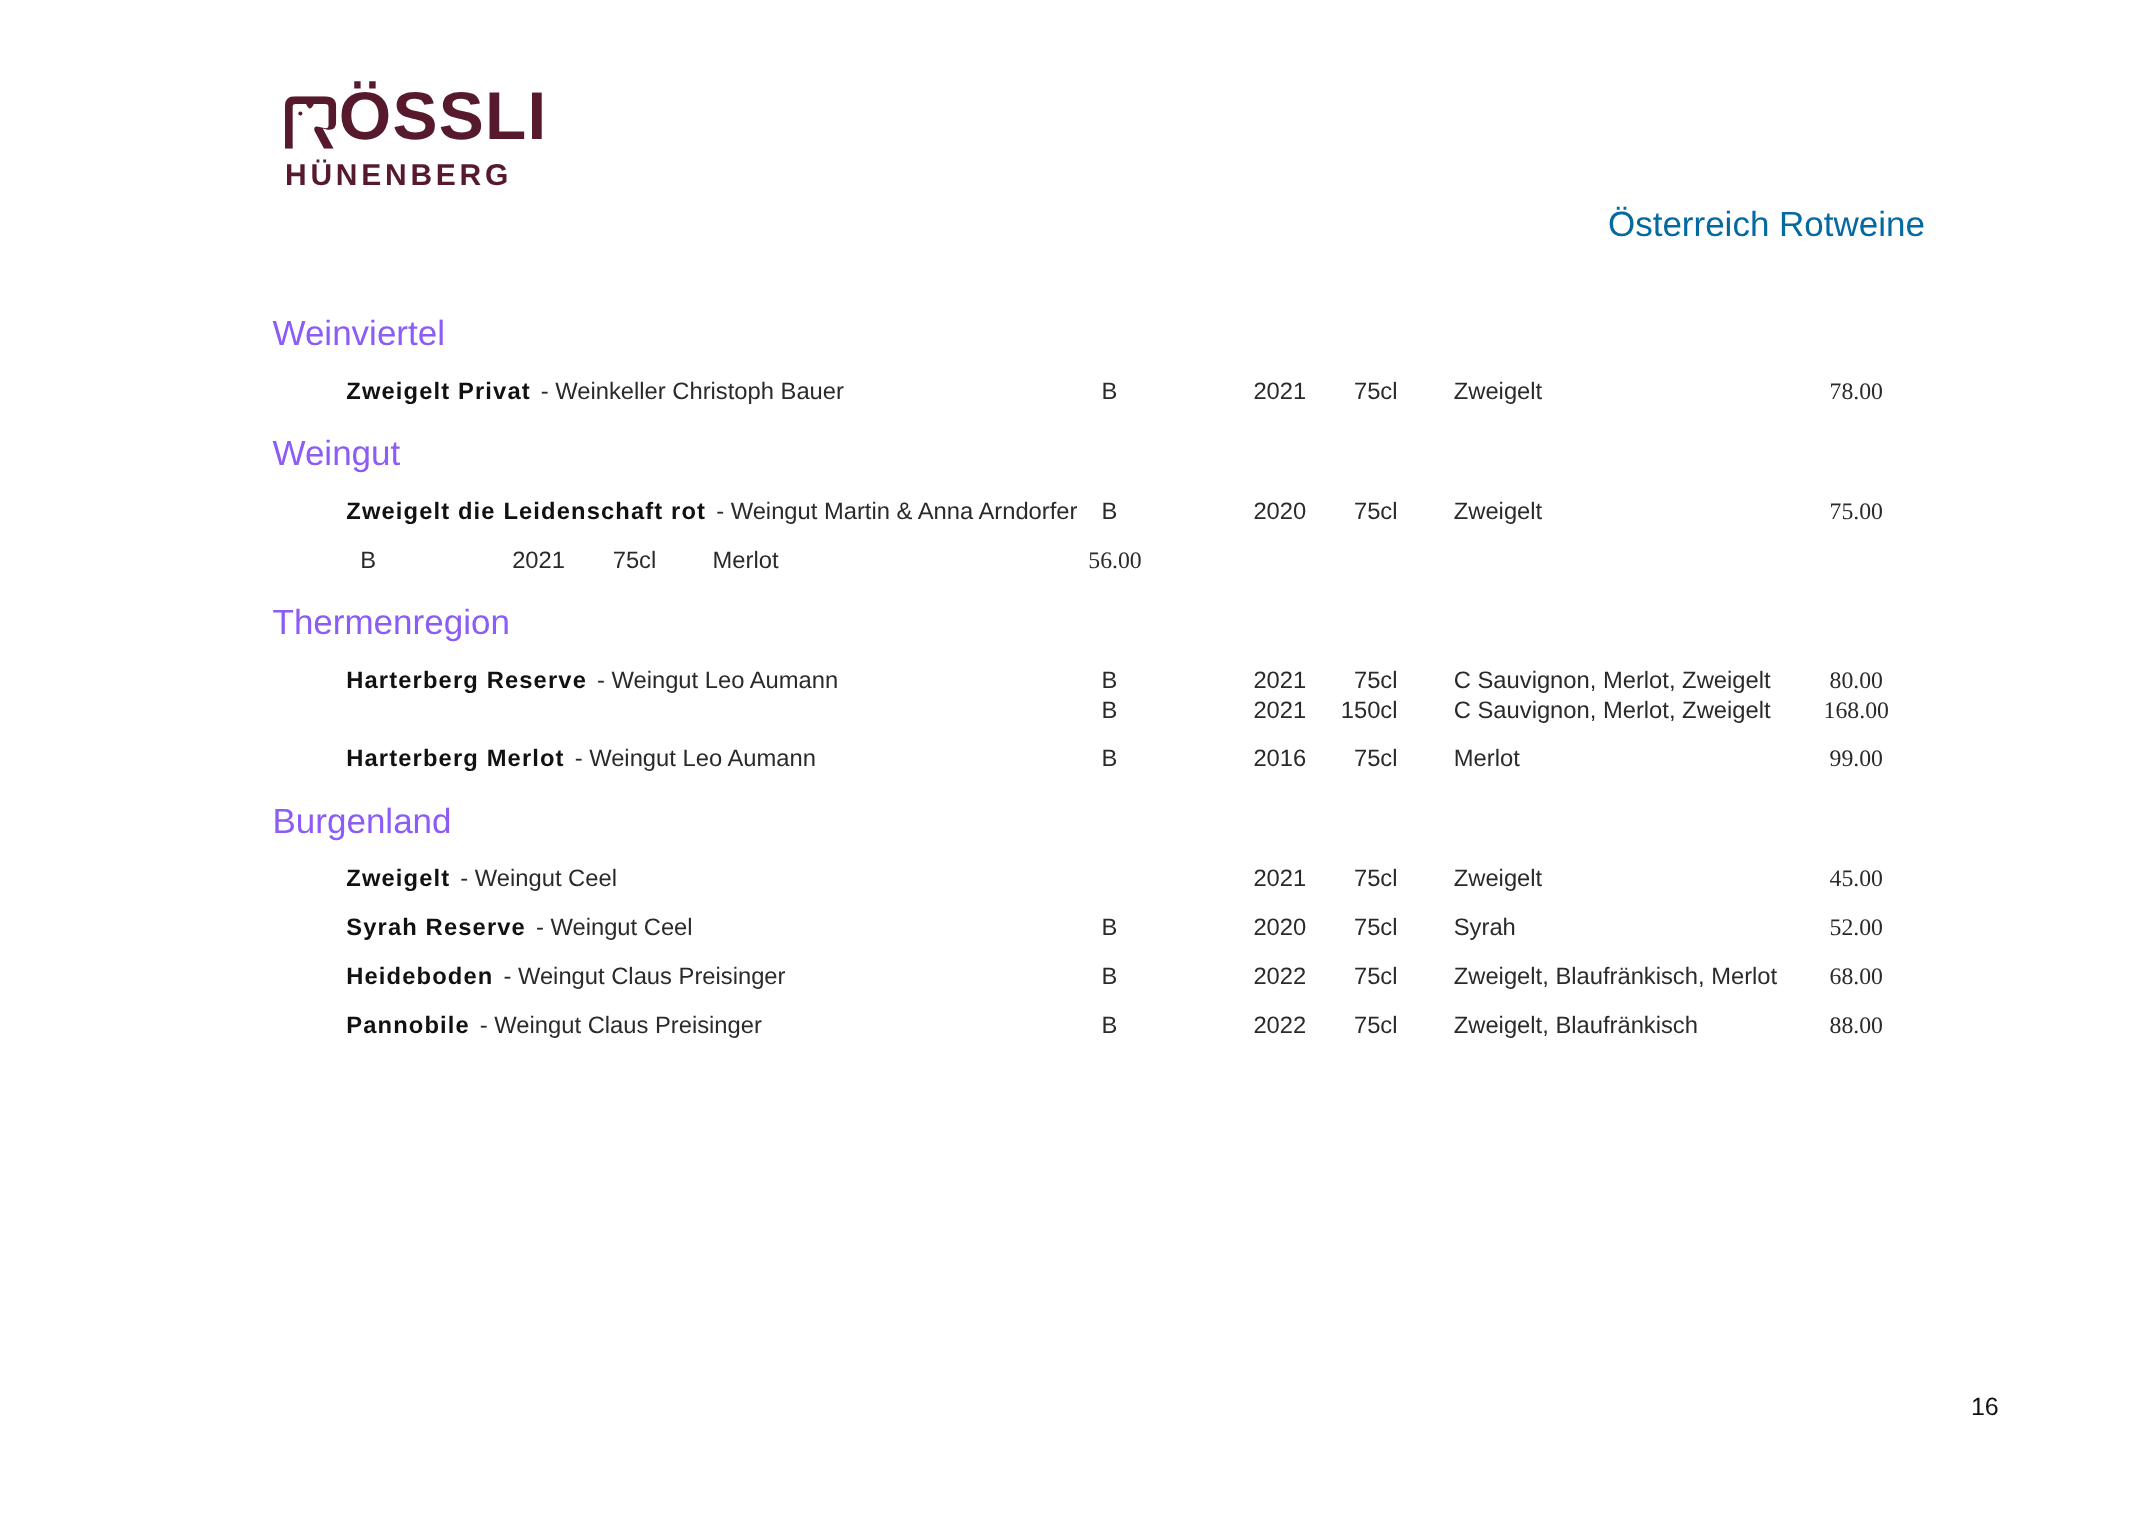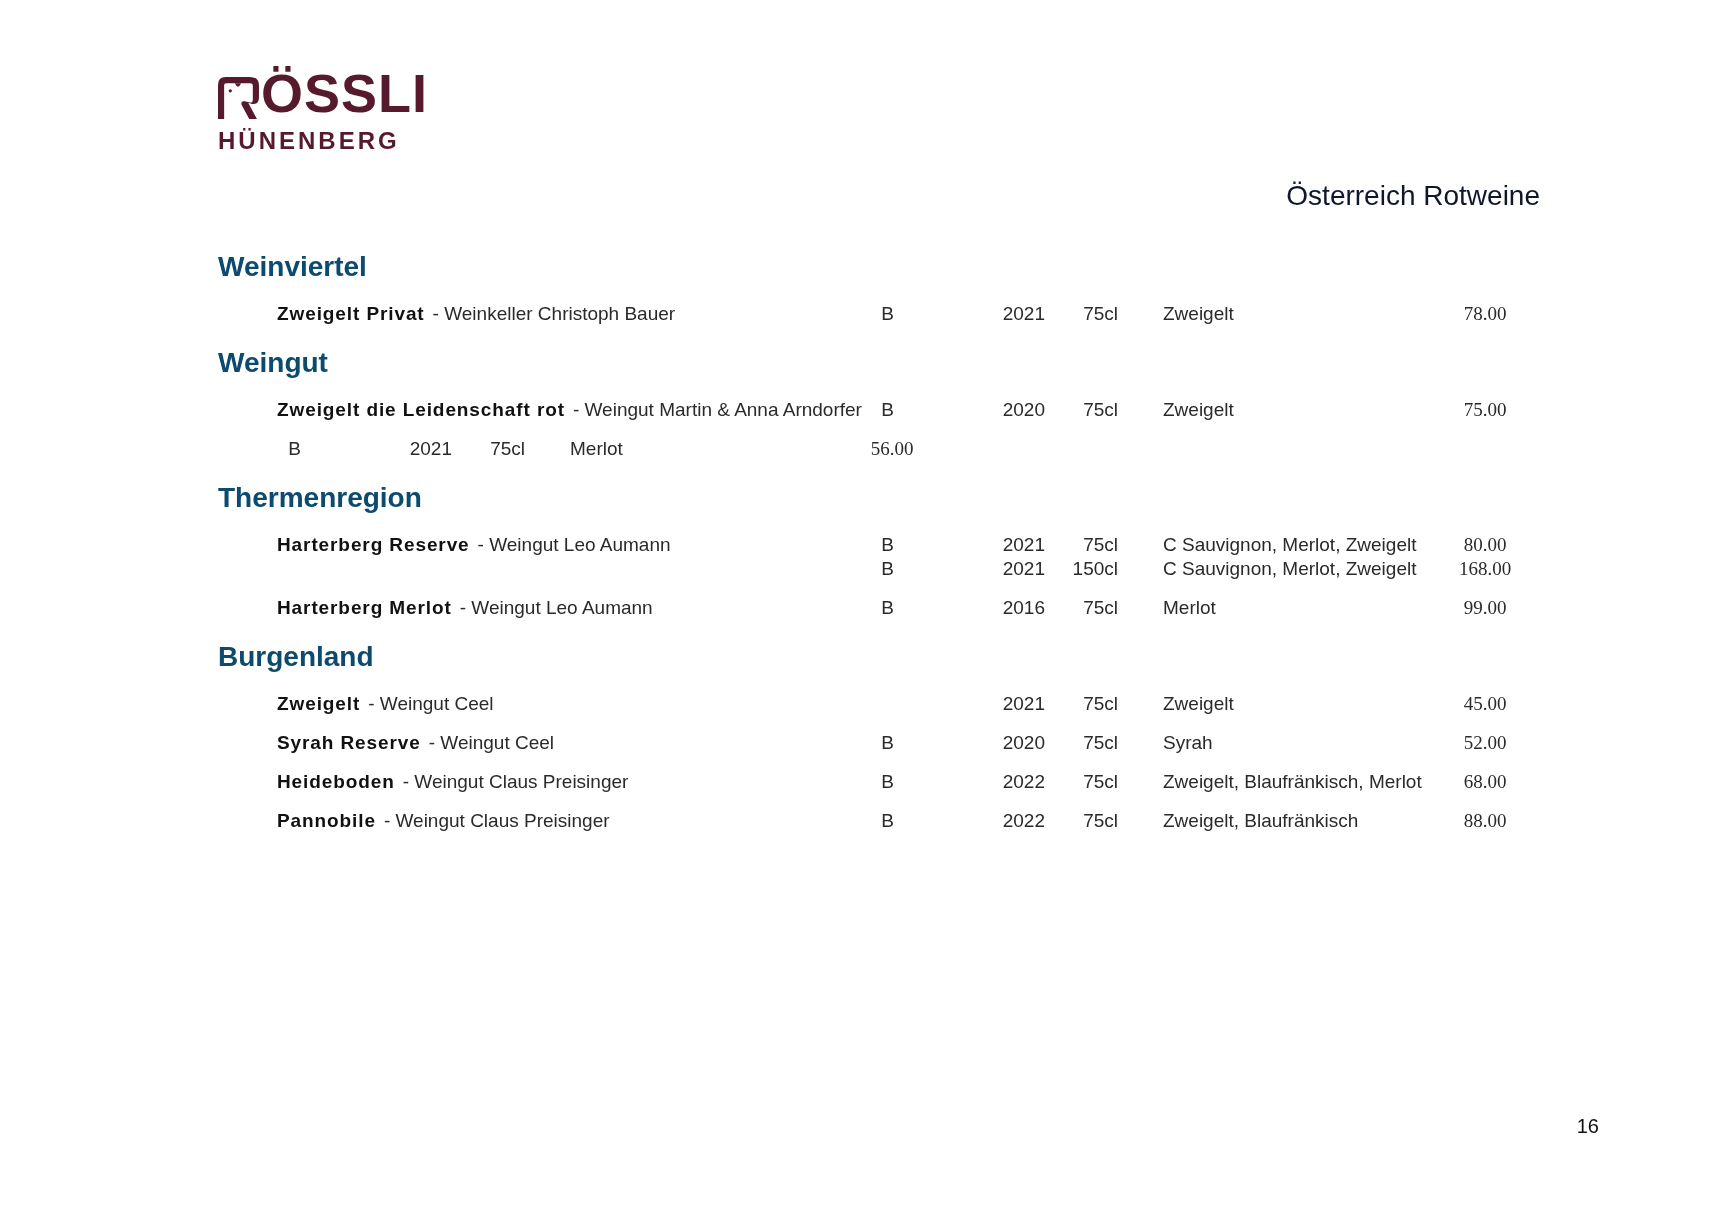--- a/index.html
+++ b/index.html
@@ -6,35 +6,35 @@
   .page{
     position:relative;
     width:1723px;height:1218px;
     background:#ffffff;
     font-family:"Liberation Sans",sans-serif;
     color:#1c1c1c;
     overflow:hidden;
   }
 
   
-  .logo{position:absolute;left:218px;top:66px;color:#571a2c;}
+  .logo{position:absolute;left:228px;top:66px;color:#571a2c;}
   .logo-line1{display:flex;align-items:flex-end;font-size:54px;font-weight:700;letter-spacing:1px;line-height:1;}
   .logo-line1 svg{display:block;height:42px;width:auto;margin-right:2px;margin-bottom:1px;}
   .logo-line2{margin-top:9px;font-size:24px;font-weight:700;letter-spacing:3px;line-height:1;}
 
   
   .doc-title{
-    position:absolute;top:180px;right:183px;
-    font-size:28px;font-weight:400;color:#0f172a;line-height:32px;
+    position:absolute;top:164px;right:183px;
+    font-size:28px;font-weight:400;color:#0369a1;line-height:32px;
   }
 
   
   .wine-list{position:absolute;left:218px;top:250px;width:1322px;}
   .section-title{
-    font-size:28px;font-weight:700;color:#0c4a6e;
+    font-size:28px;font-weight:400;color:#8b5cf6;
     line-height:34px;margin:20px 0 18px 0;
   }
   .section:first-child .section-title{margin-top:0;}
 
   .wine{
     display:grid;
     grid-template-columns:593px 670px;
     margin:0 16px 15px 59px;   
     font-size:19px;line-height:24px;
   }

